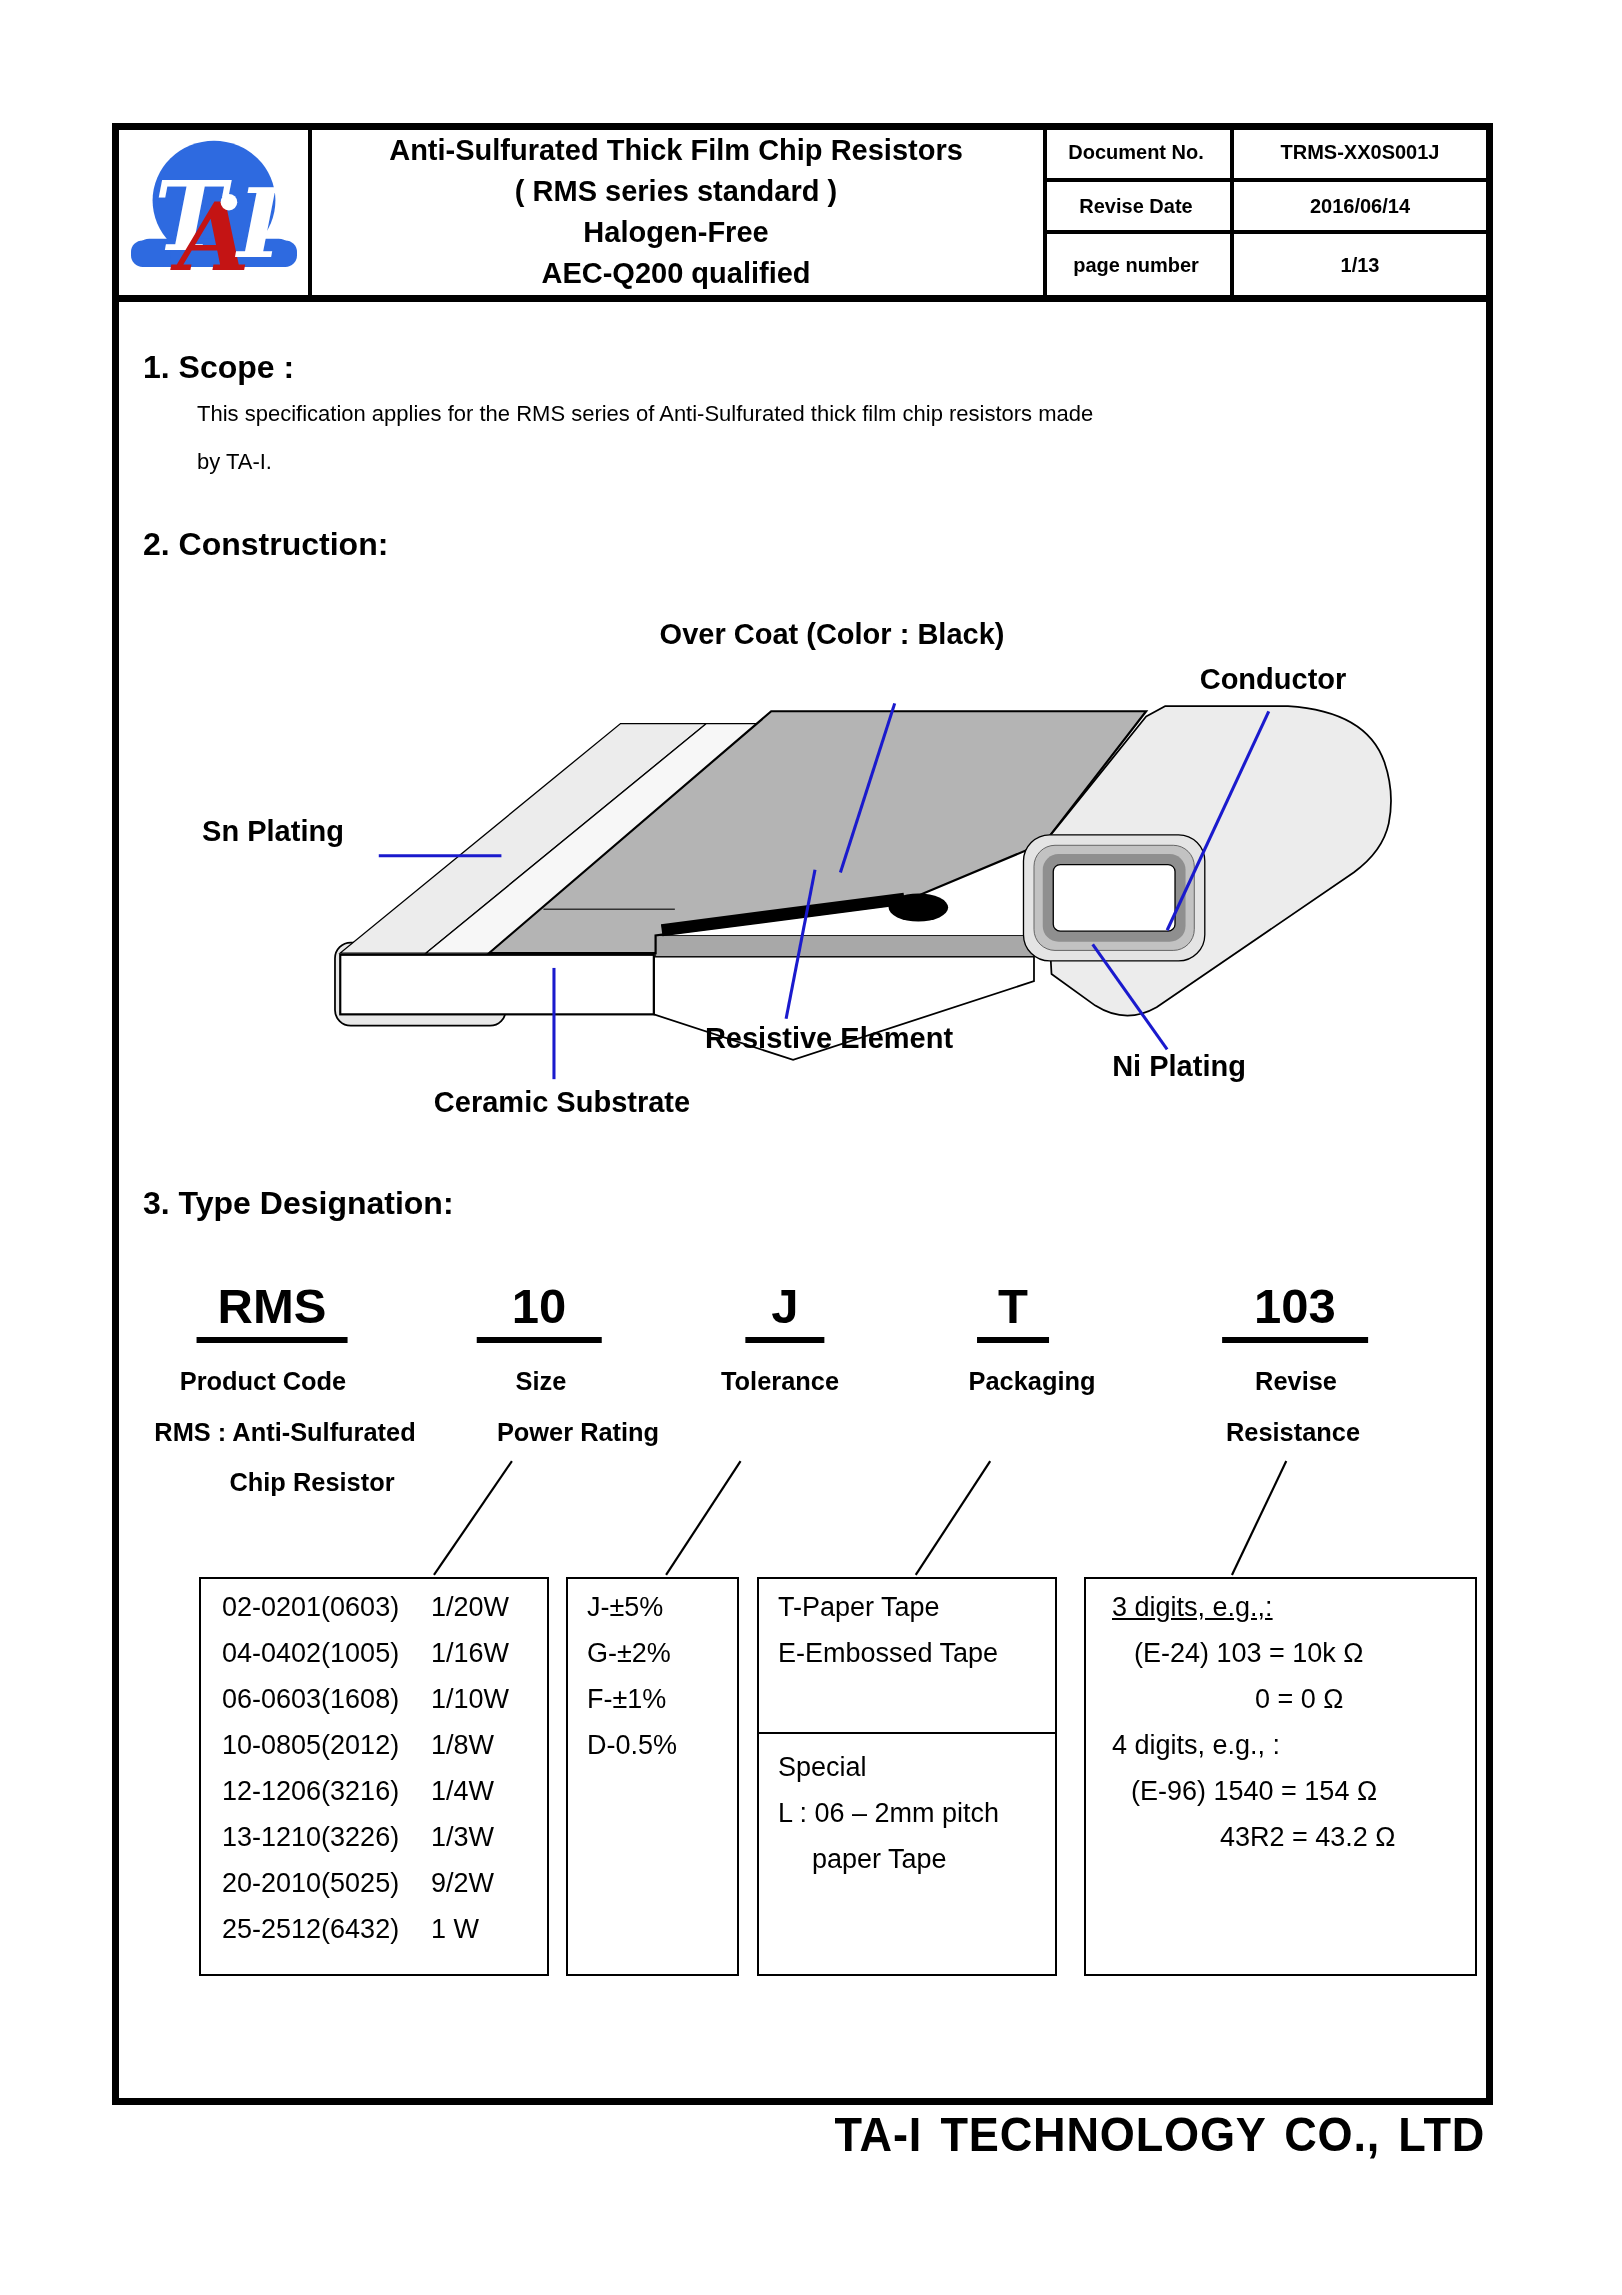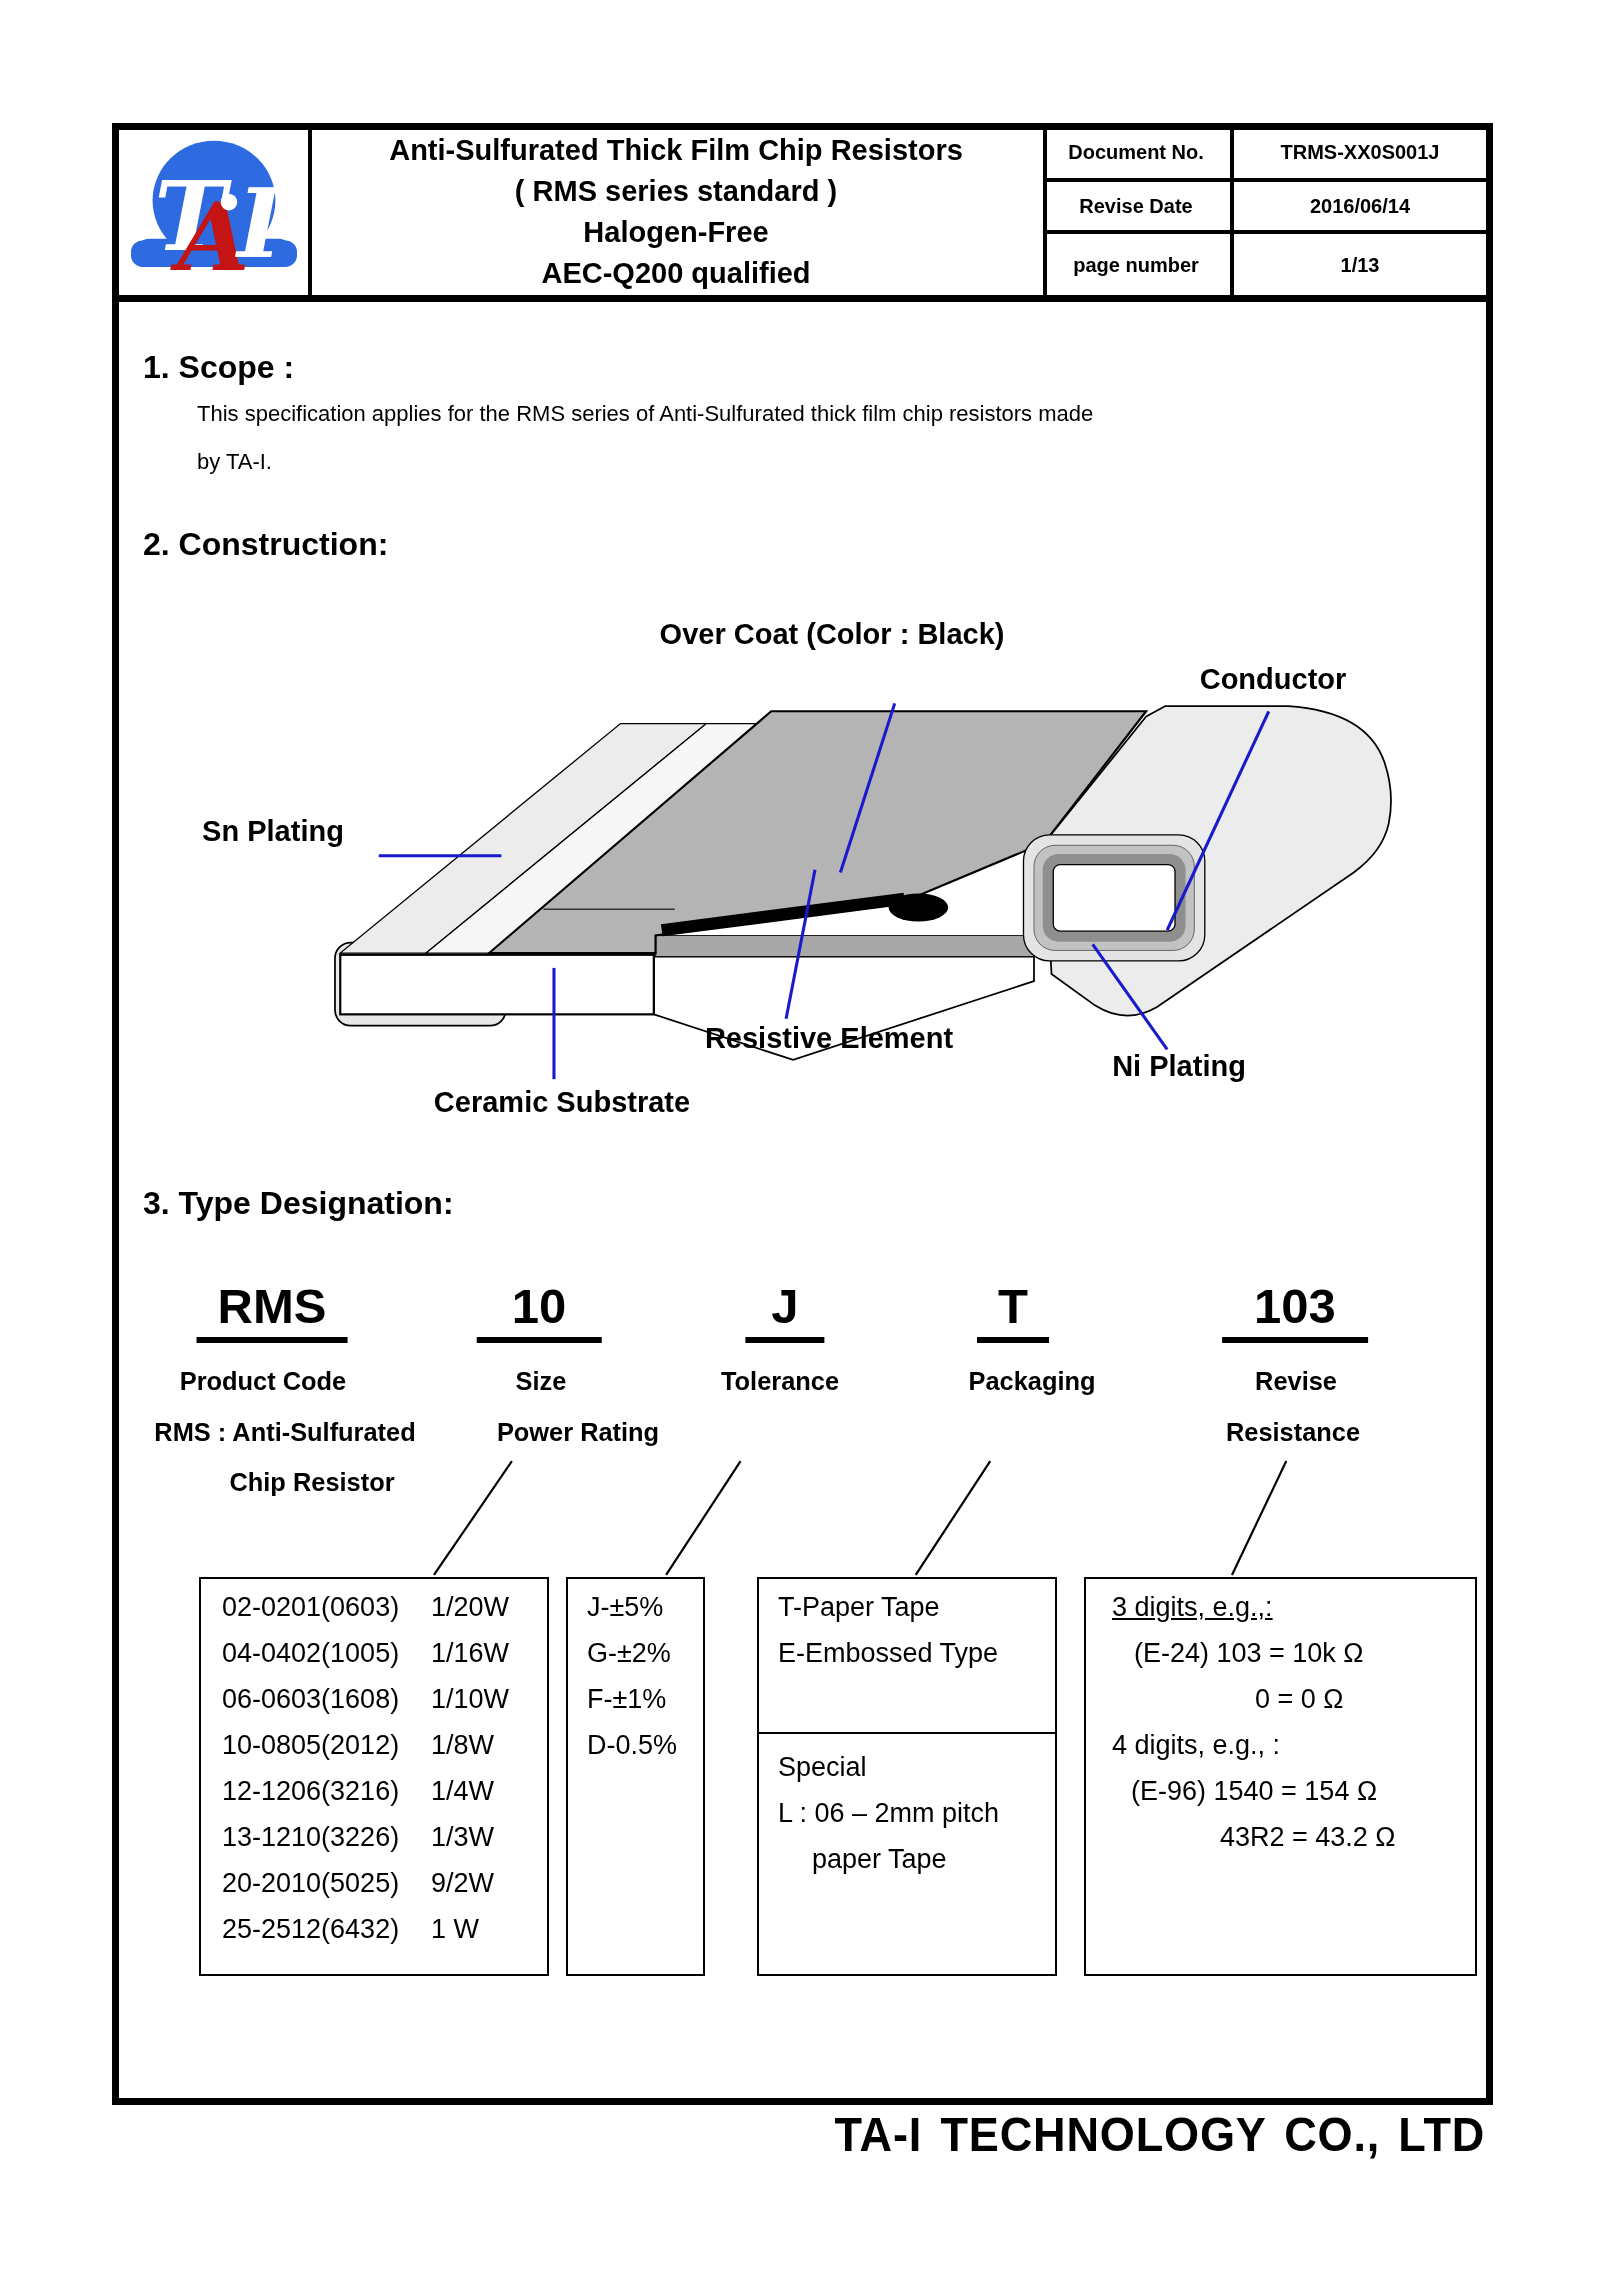--- a/index.html
+++ b/index.html
@@ -213,33 +213,33 @@
           <span class="c1">20-2010(5025)</span>
           <span>9/2W</span>
         </div>
       <div class="srow">
           <span class="c1">25-2512(6432)</span>
           <span>1 W</span>
         </div>
     </div>
   </div>
 
-  <div class="opt-box" style="left:566px;top:1577px;width:139px;height:399px;">
+  <div class="opt-box" style="left:566px;top:1577px;width:173px;height:399px;">
     <div class="pad-top">
       <div class="tline">J-±5%</div>
       <div class="tline">G-±2%</div>
       <div class="tline">F-±1%</div>
       <div class="tline">D-0.5%</div>
     </div>
   </div>
 
   <div class="opt-box" style="left:757px;top:1577px;width:300px;height:399px;">
     <div class="pkg-top">
       <div class="tline">T-Paper Tape</div>
-      <div class="tline">E-Embossed Type</div>
+      <div class="tline">E-Embossed Tape</div>
     </div>
     <div class="pkg-bottom">
       <div class="tline">Special</div>
       <div class="tline">L : 06 – 2mm pitch</div>
       <div class="tline pkg-indent">paper Tape</div>
     </div>
   </div>
 
   <div class="opt-box" style="left:1084px;top:1577px;width:393px;height:399px;">
     <div class="pad-top">

